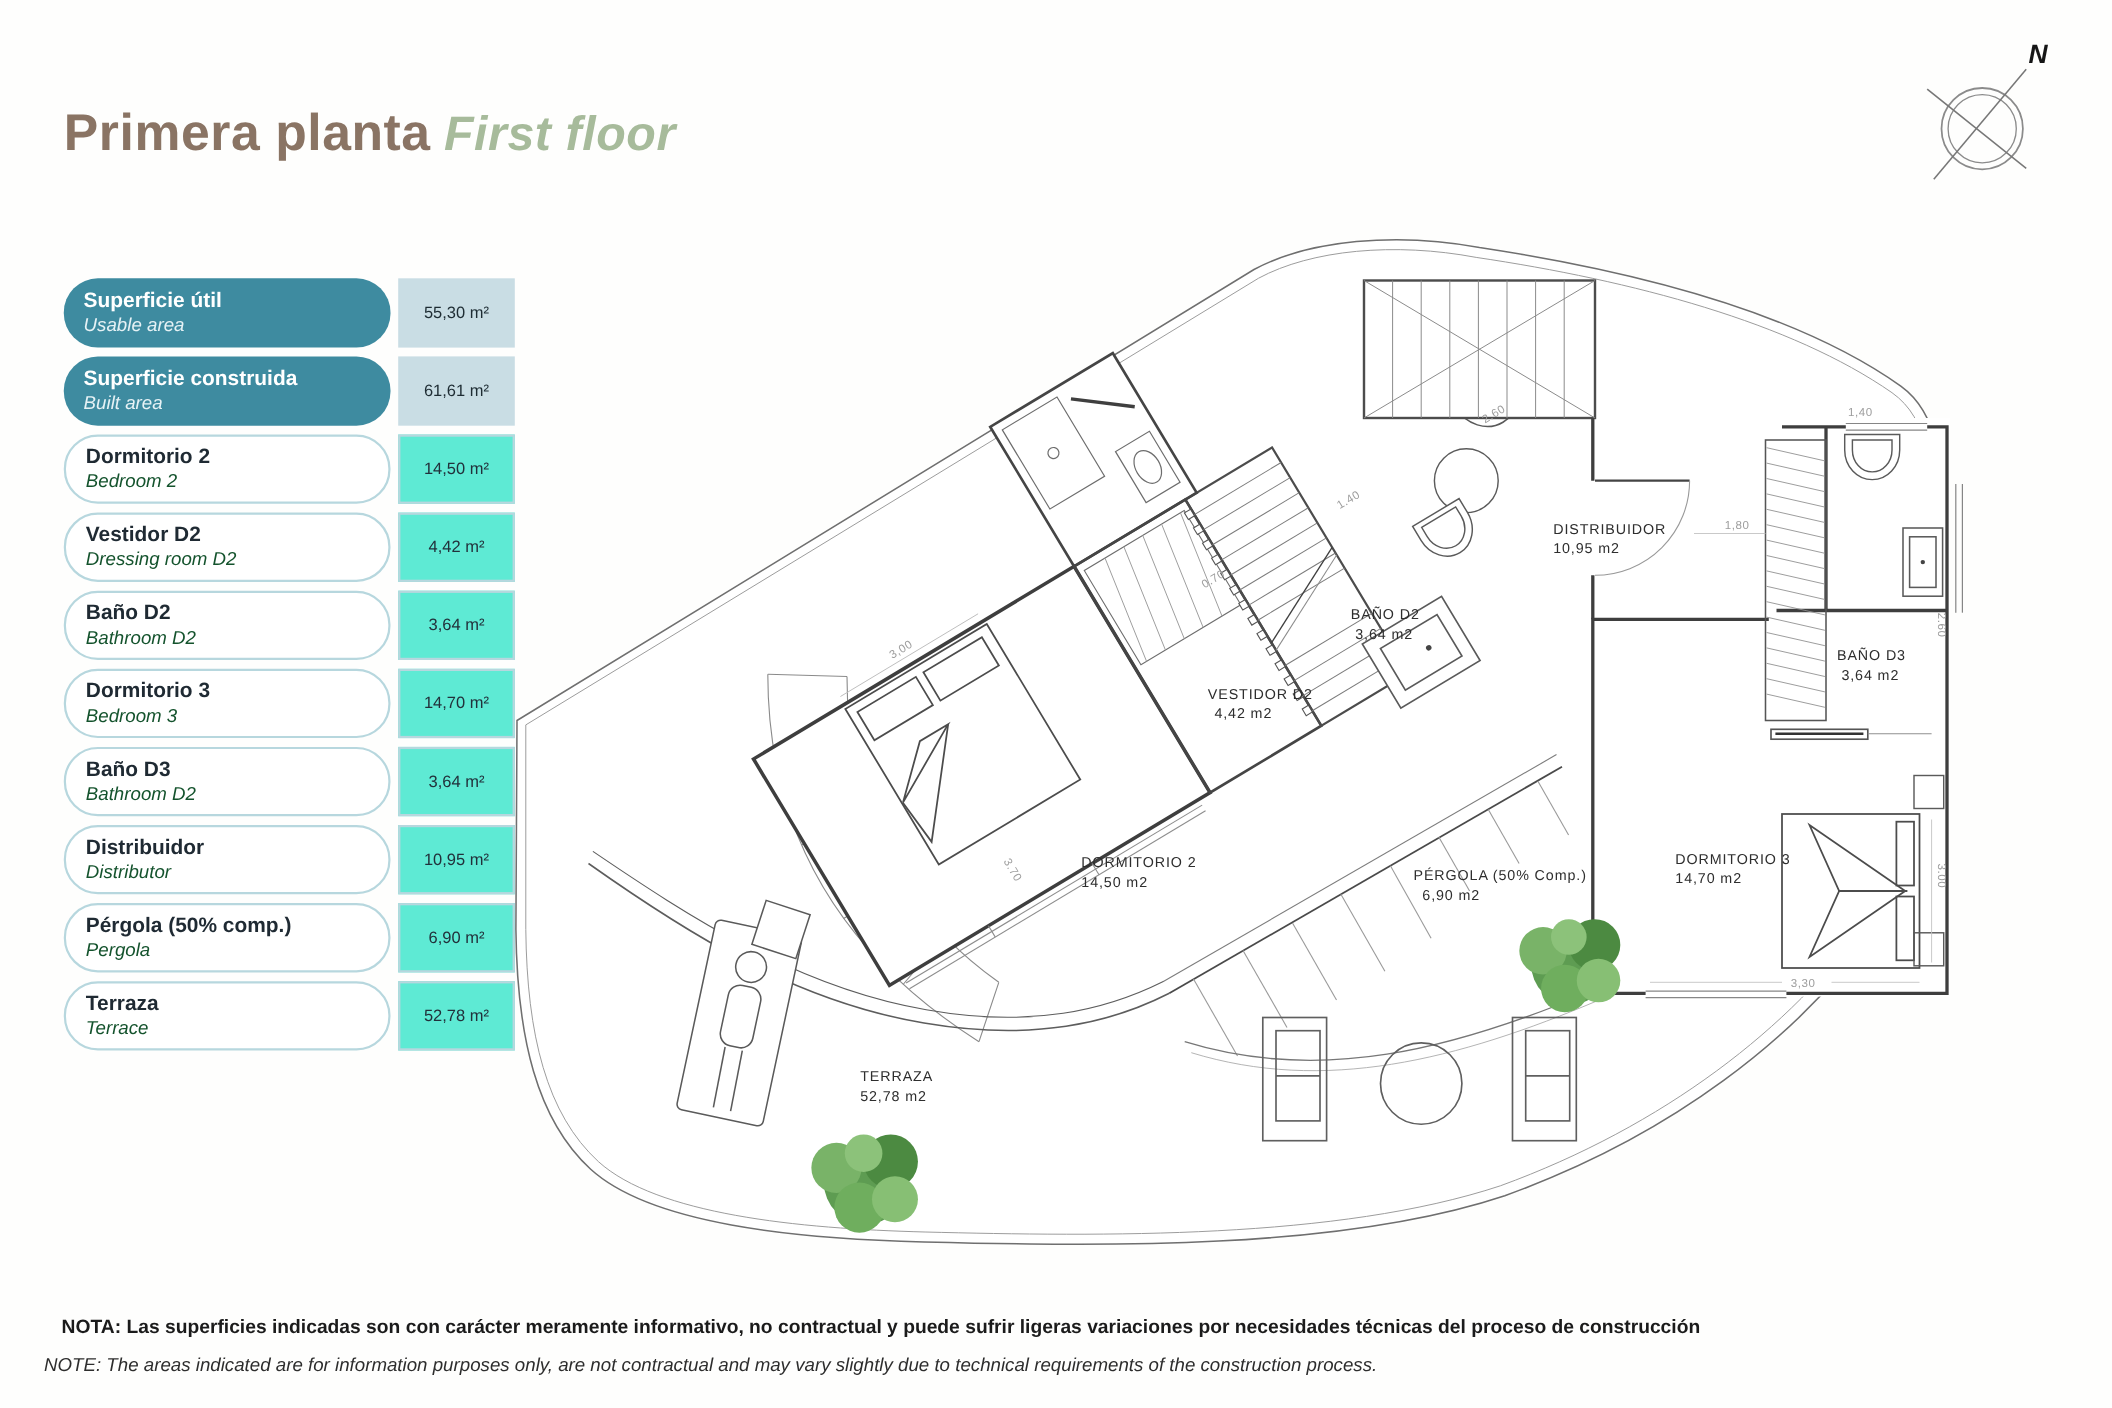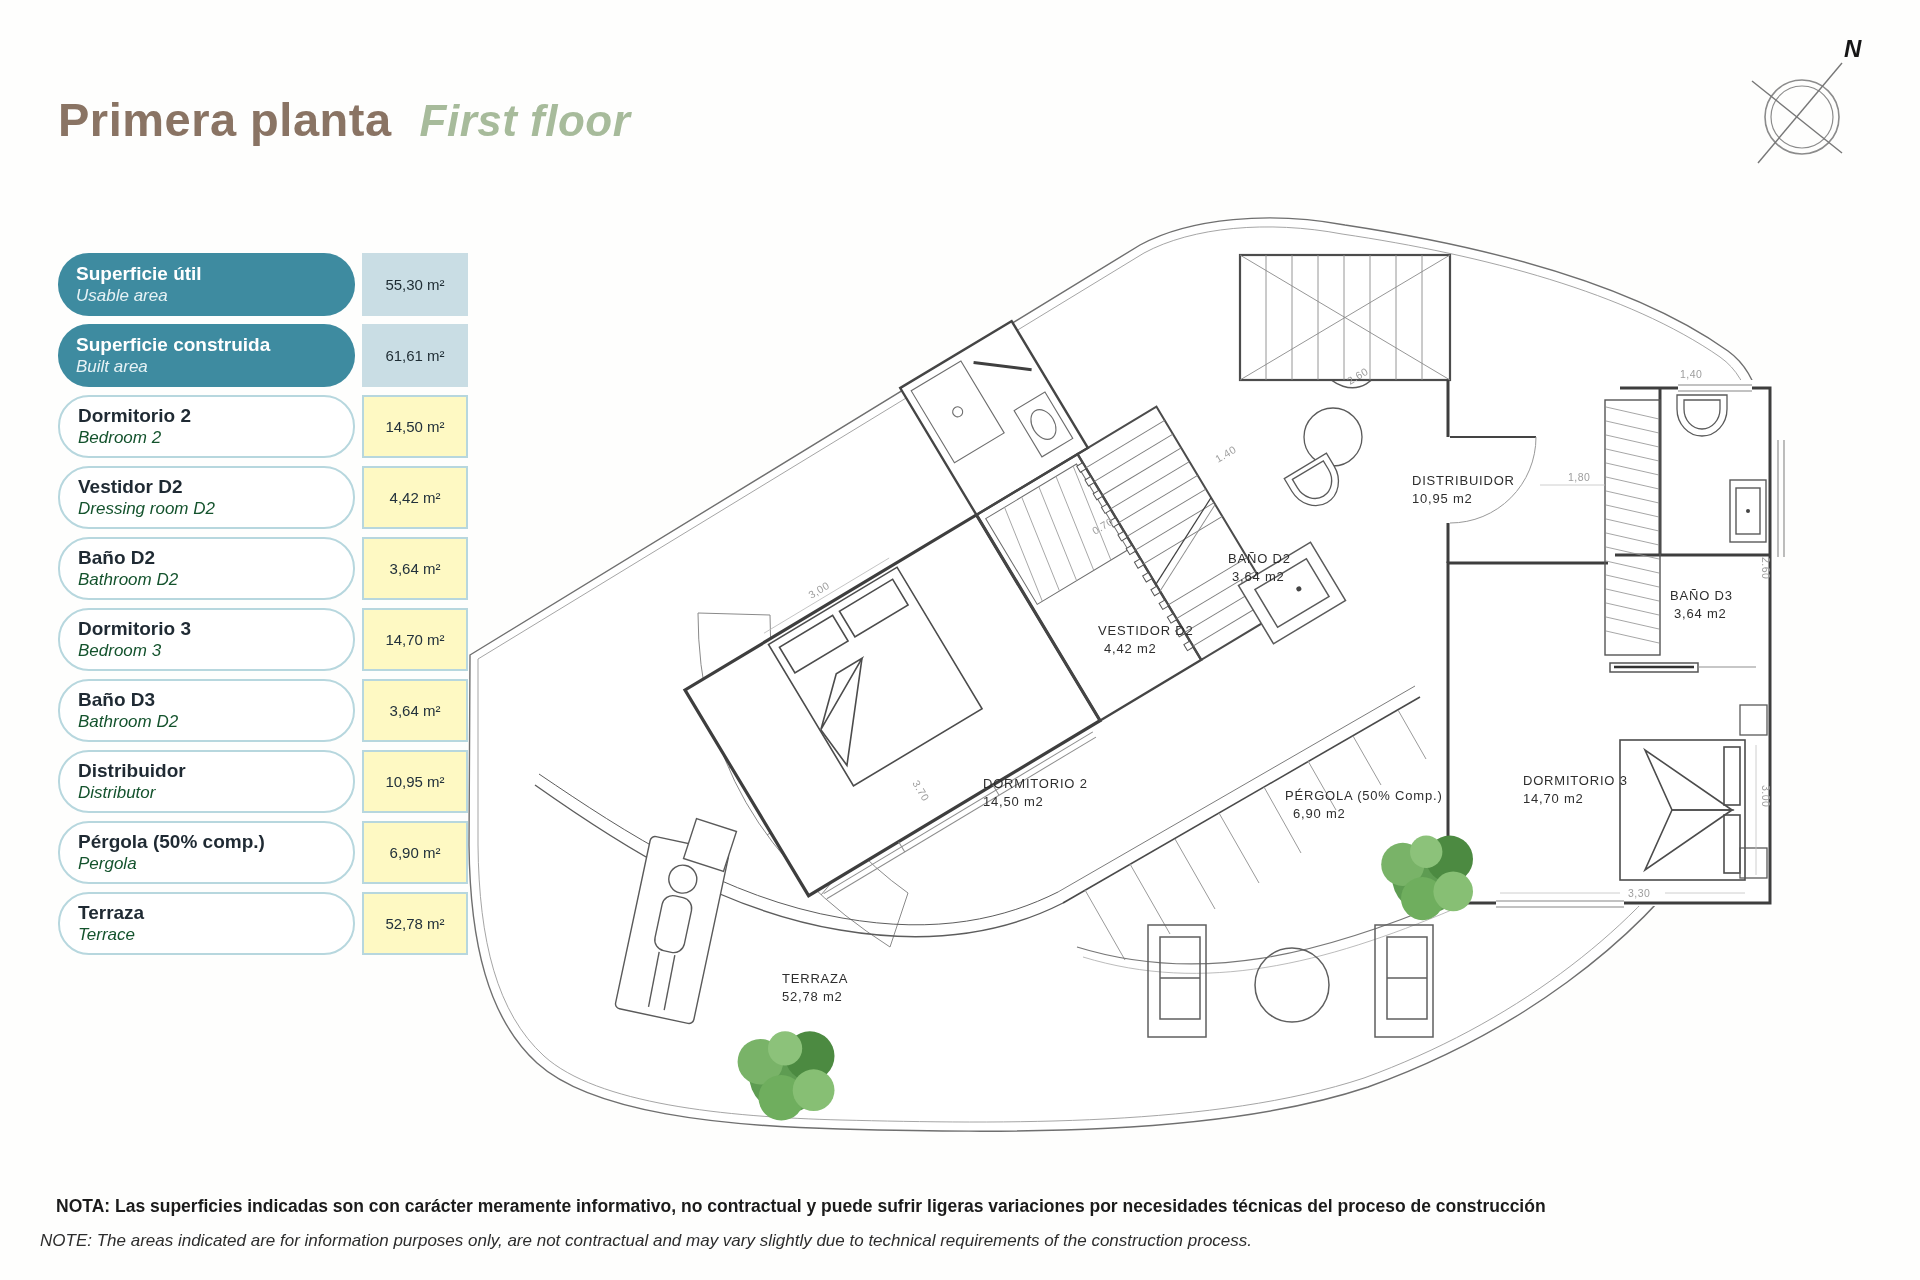--- a/index.html
+++ b/index.html
@@ -2,30 +2,30 @@
 <html><head>
 <meta charset="utf-8">
 <style>
   html,body{margin:0;padding:0;}
   body{
     width:1920px;height:1280px;position:relative;overflow:hidden;
     background:#fefefd;
     font-family:"Liberation Sans", sans-serif;
   }
   
-  .title-wrap{position:absolute;left:58px;top:92px;display:flex;align-items:baseline;gap:28px;}
+  .title-wrap{position:absolute;left:58px;top:92px;display:flex;align-items:baseline;gap:12px;}
   .title-es{font-size:47px;font-weight:700;color:#8a7464;letter-spacing:.5px;}
   .title-en{font-size:44px;font-weight:600;font-style:italic;color:#a7bb9b;letter-spacing:.5px;}
   
   .area-table{position:absolute;left:58px;top:253px;display:flex;flex-direction:column;gap:8px;}
   .arow{display:flex;gap:7px;height:63px;}
   .acell-label{width:297px;box-sizing:border-box;padding:8px 10px 8px 18px;display:flex;flex-direction:column;justify-content:center;border-radius:31px;}
   .acell-value{width:106px;box-sizing:border-box;display:flex;align-items:center;justify-content:center;font-size:15px;color:#22313b;}
   .arow .acell-label{background:#fff;border:2px solid #b7d7de;}
-  .arow .acell-value{background:#fef9c3;border:2px solid #b7d7de;}
+  .arow .acell-value{background:#5eead4;border:2px solid #b7d7de;}
   .arow.hl .acell-label{background:#3e8ba0;border:none;}
   .arow.hl .acell-value{background:#c9dde4;border:none;color:#1e2c33;}
   .lbl-es{font-size:19px;font-weight:700;color:#1f2a33;line-height:1.2;}
   .lbl-en{font-size:17px;font-style:italic;color:#14532d;line-height:1.2;}
   .arow.hl .lbl-es{color:#ffffff;}
   .arow.hl .lbl-en{color:#e6f2f5;}
   
   .note-es{position:absolute;left:56px;top:1196px;width:1860px;font-size:17.5px;font-weight:700;color:#1b1b1b;}
   .note-en{position:absolute;left:40px;top:1231px;width:1860px;font-size:17px;font-style:italic;color:#2d2d2d;}
   

